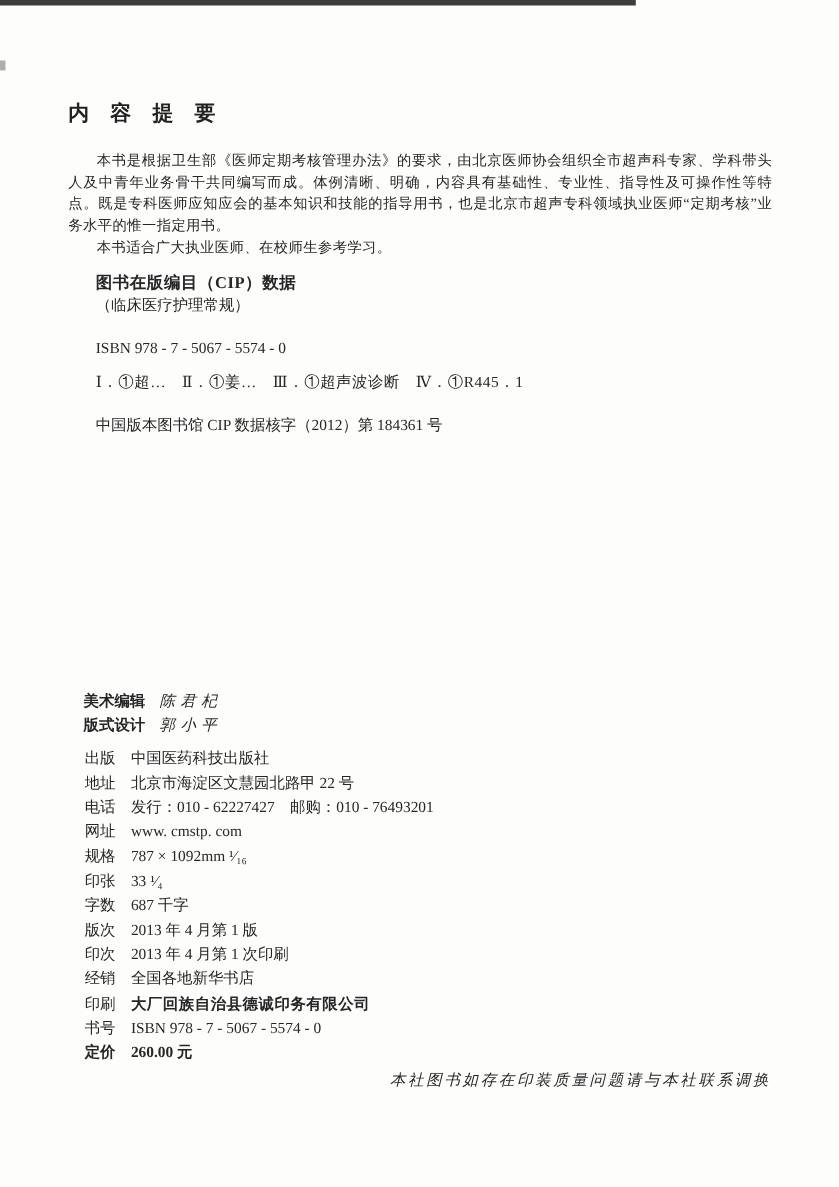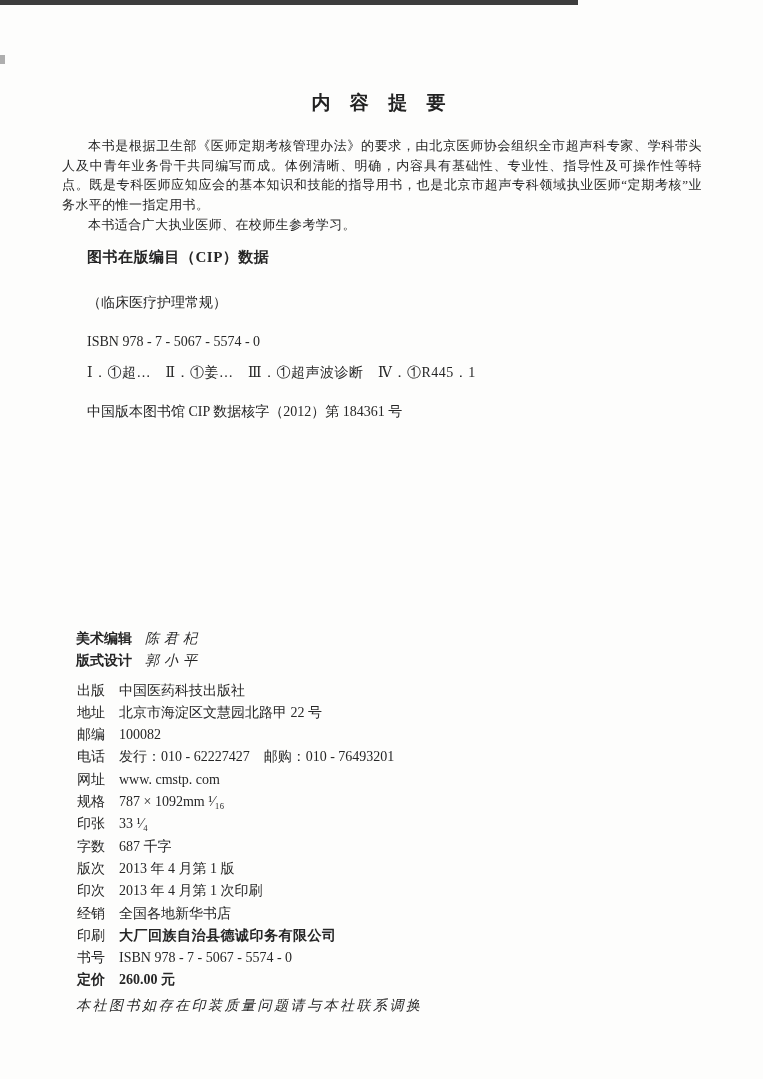--- a/index.html
+++ b/index.html
@@ -23,21 +23,20 @@
     position: absolute; top: 55px; left: 0;
     width: 5px; height: 9px;
     background: #9a9a9a; opacity: .8;
   }
 
   
   .summary {
     position: absolute; left: 62px; top: 90px; width: 640px;
   }
   .summary-heading {
-    text-align: center;
     font-family: "Liberation Sans", "DejaVu Sans", sans-serif;
     font-weight: bold;
     font-size: 19px;
     letter-spacing: 7px;
     color: #222;
     margin: 0 0 20px 0;
   }
   .summary p {
     margin: 0;
     font-size: 13px;
@@ -48,21 +47,21 @@
   }
 
   
   .cip {
     position: absolute; left: 87px; top: 248px; width: 615px;
     font-size: 14px;
   }
   .cip-heading {
     font-weight: bold;
     font-size: 15px;
-    margin: 0 0 28px 0;
+    margin: 0 0 4px 0;
     letter-spacing: .5px;
   }
   .cip-line { margin: 0 0 9px 0; line-height: 15px; }
   .cip-line.series { margin-bottom: 24px; }
   .cip-line.isbn { margin-bottom: 16px; }
   .cip-line.classification { margin-bottom: 24px; letter-spacing: .5px; }
   .cip-line.record { margin-bottom: 0; }
 
   
   .colophon {
@@ -75,20 +74,21 @@
   .staff-group { margin-bottom: 7px; }
   .staff-group .lbl { font-weight: bold; }
   .staff-group .val { letter-spacing: 5px; font-style: italic; }
   .val-bold .val { font-weight: bold; letter-spacing: .5px; }
   .row-bold .lbl, .row-bold .val { font-weight: bold; }
   .footnote {
     margin-top: 3px;
     font-style: italic;
     letter-spacing: 2.5px;
     line-height: 22px;
+    text-align: right;
   }
 </style>
 </head>
 <body>
 
 <div class="page">
 
   <div class="scan-top-bar"></div>
   <div class="scan-left-mark"></div>
 
@@ -119,24 +119,20 @@
       </div>
     </div>
 
     <div class="crow">
       <span class="lbl">出版</span>
       <span class="val">中国医药科技出版社</span>
     </div>
     <div class="crow">
       <span class="lbl">地址</span>
       <span class="val">北京市海淀区文慧园北路甲 22 号</span>
-    </div>
-    <div class="crow">
-      <span class="lbl">邮编</span>
-      <span class="val">100082</span>
     </div>
     <div class="crow">
       <span class="lbl">电话</span>
       <span class="val">发行：010 - 62227427　邮购：010 - 76493201</span>
     </div>
     <div class="crow">
       <span class="lbl">网址</span>
       <span class="val">www. cmstp. com</span>
     </div>
     <div class="crow">

